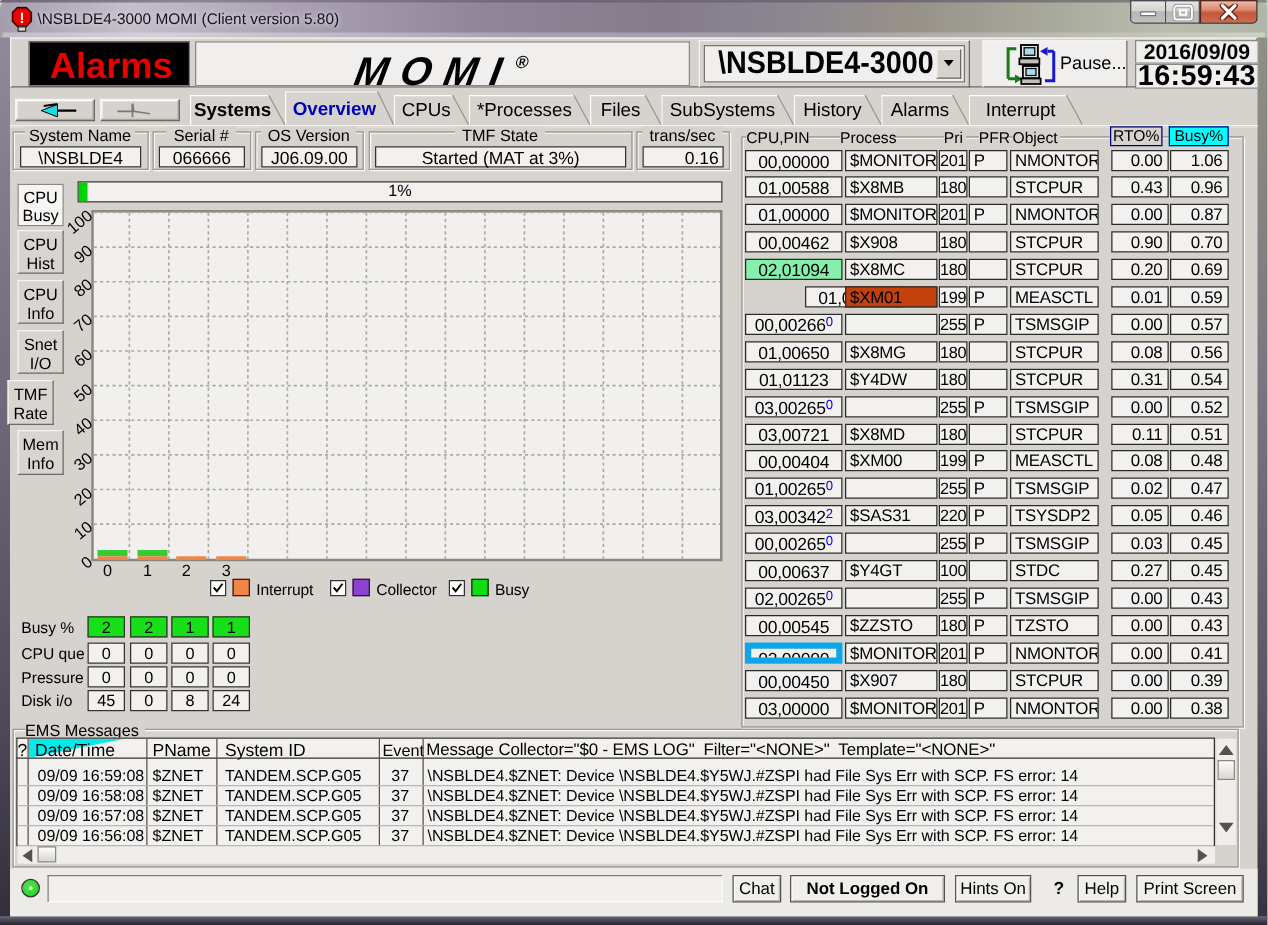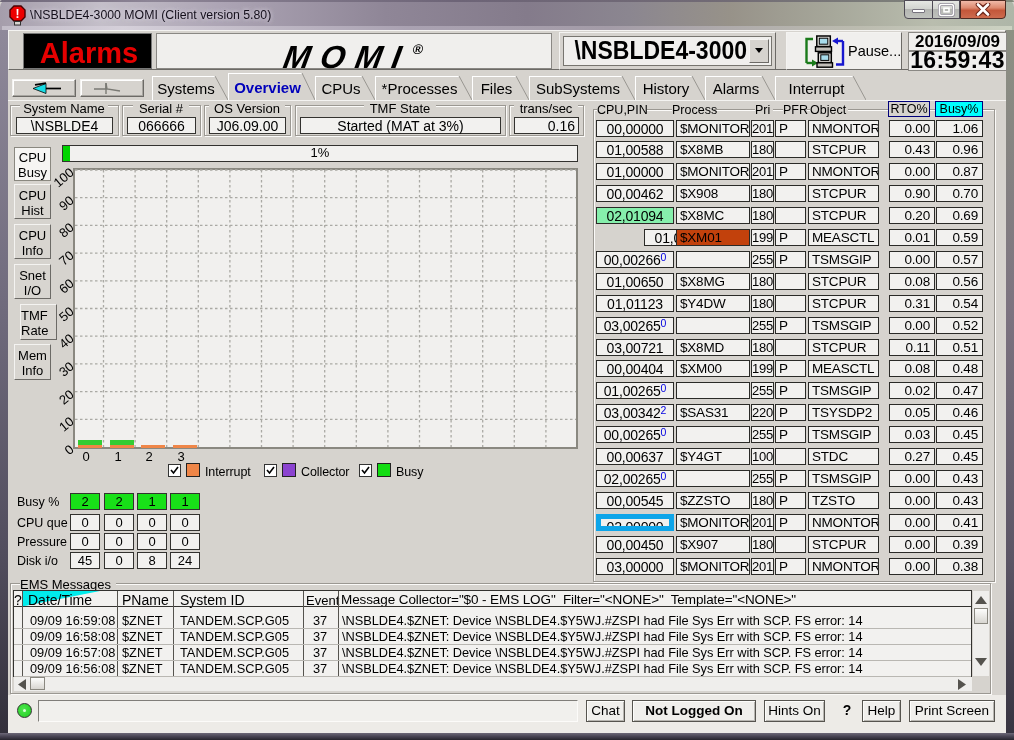--- a/index.html
+++ b/index.html
@@ -76,21 +76,21 @@
 </svg>
 <div class="abs raised" style="left:80px;top:79px;width:64px;height:18px;background:#d6d3ce;box-shadow:inset -1px -1px 0 #a8a6a1, inset 1px 1px 0 #fff;"></div>
 <svg class="abs" style="left:92px;top:82px;" width="40" height="12" viewBox="0 0 40 12">
 <path d="M 2 7 L 14 7 L 14 1 L 15 7 L 28 9" fill="none" stroke="#7a7a74" stroke-width="1.4"></path>
 <line x1="14" y1="1" x2="14" y2="12" stroke="#7a7a74" stroke-width="1.4"></line>
 </svg>
 <div class="abs" style="left:152px;top:76px;width:76px;height:24px;background:#d6d3ce;clip-path:polygon(0 0, 63px 0, 76px 100%, 0 100%);border-left:1px solid #fff;border-top:1px solid #fff;"></div>
 <svg class="abs" style="left:152px;top:76px" width="76" height="24">
     <line x1="63" y1="0" x2="76" y2="24" stroke="#989691" stroke-width="1"></line>
   </svg>
-<div class="abs" style="left:152px;top:76px;width:68px;height:24px;text-align:center;line-height:26px;font-size:15px;color:#000;font-weight:normal;">Systems</div>
+<div class="abs" style="left:152px;top:76px;width:68px;height:24px;text-align:center;line-height:26px;font-size:15px;color:#000;font-weight:bold;">Systems</div>
 <div class="abs" style="left:228px;top:73px;width:87px;height:27px;background:#d6d3ce;clip-path:polygon(0 0, 74px 0, 87px 100%, 0 100%);border-left:1px solid #fff;border-top:1px solid #fff;"></div>
 <svg class="abs" style="left:228px;top:73px" width="87" height="27">
     <line x1="74" y1="0" x2="87" y2="27" stroke="#989691" stroke-width="1"></line>
   </svg>
 <div class="abs" style="left:228px;top:73px;width:79px;height:27px;text-align:center;line-height:29px;font-size:15px;color:#0000bb;font-weight:bold;">Overview</div>
 <div class="abs" style="left:315px;top:76px;width:60px;height:24px;background:#d6d3ce;clip-path:polygon(0 0, 47px 0, 60px 100%, 0 100%);border-left:1px solid #fff;border-top:1px solid #fff;"></div>
 <svg class="abs" style="left:315px;top:76px" width="60" height="24">
     <line x1="47" y1="0" x2="60" y2="24" stroke="#989691" stroke-width="1"></line>
   </svg>
 <div class="abs" style="left:315px;top:76px;width:52px;height:24px;text-align:center;line-height:26px;font-size:15px;color:#000;font-weight:normal;">CPUs</div>
@@ -137,21 +137,21 @@
 <div class="abs etched" style="left:295px;top:105px;width:211px;height:31px;"></div>
 <div class="abs" style="left:364px;top:101px;width:72px;text-align:center;background:#d6d3ce;font-size:13px;">TMF State</div>
 <div class="abs box" style="left:300px;top:117px;width:201px;height:17px;font-size:14px;text-align:center;line-height:16px;">Started (MAT at 3%)</div>
 <div class="abs etched" style="left:509px;top:105px;width:75px;height:31px;"></div>
 <div class="abs" style="left:514px;top:101px;width:64px;text-align:center;background:#d6d3ce;font-size:13px;">trans/sec</div>
 <div class="abs box" style="left:514px;top:117px;width:65px;height:17px;font-size:14px;text-align:right;line-height:16px;padding-right:3px;">0.16</div>
 <div class="abs" style="left:14px;top:147px;width:37px;height:34px;background:#f6f5f3;border:1px solid #8a8880;text-align:center;font-size:13px;line-height:15px;padding-top:2px;">CPU<br>Busy</div>
 <div class="abs" style="left:14px;top:184px;width:37px;height:35px;background:#d8d5d0;border-top:1px solid #f4f3f1;border-left:1px solid #f4f3f1;border-right:1px solid #6c6a66;border-bottom:1px solid #6c6a66;text-align:center;font-size:13px;line-height:15px;padding-top:3px;">CPU<br>Hist</div>
 <div class="abs" style="left:14px;top:224px;width:37px;height:35px;background:#d8d5d0;border-top:1px solid #f4f3f1;border-left:1px solid #f4f3f1;border-right:1px solid #6c6a66;border-bottom:1px solid #6c6a66;text-align:center;font-size:13px;line-height:15px;padding-top:3px;">CPU<br>Info</div>
 <div class="abs" style="left:14px;top:264px;width:37px;height:35px;background:#d8d5d0;border-top:1px solid #f4f3f1;border-left:1px solid #f4f3f1;border-right:1px solid #6c6a66;border-bottom:1px solid #6c6a66;text-align:center;font-size:13px;line-height:15px;padding-top:3px;">Snet<br>I/O</div>
-<div class="abs" style="left:20px;top:304px;width:37px;height:36px;background:#d8d5d0;border-top:1px solid #f4f3f1;border-left:1px solid #f4f3f1;border-right:1px solid #6c6a66;border-bottom:1px solid #6c6a66;font-size:13px;line-height:15px;padding-top:3px;">TMF<br>Rate</div>
+<div class="abs" style="left:6px;top:304px;width:37px;height:36px;background:#d8d5d0;border-top:1px solid #f4f3f1;border-left:1px solid #f4f3f1;border-right:1px solid #6c6a66;border-bottom:1px solid #6c6a66;text-align:center;font-size:13px;line-height:15px;padding-top:3px;">TMF<br>Rate</div>
 <div class="abs" style="left:14px;top:344px;width:37px;height:36px;background:#d8d5d0;border-top:1px solid #f4f3f1;border-left:1px solid #f4f3f1;border-right:1px solid #6c6a66;border-bottom:1px solid #6c6a66;text-align:center;font-size:13px;line-height:15px;padding-top:3px;">Mem<br>Info</div>
 <div class="abs" style="left:62px;top:145px;width:516px;height:17px;border:1px solid #33322f;background:#f2f1ef;"></div>
 <div class="abs" style="left:63px;top:146px;width:7px;height:15px;background:#00d400;"></div>
 <div class="abs" style="left:62px;top:145px;width:516px;height:17px;text-align:center;font-size:13px;line-height:16px;">1%</div>
 <svg class="abs" style="left:55px;top:160px" width="530" height="302" viewBox="0 0 530 302">
 <rect x="19" y="9" width="503" height="279" fill="#f1f0ee" stroke="#8a8880" stroke-width="2"></rect>
 <line x1="20" y1="10.0" x2="521" y2="10.0" stroke="#aaa9a4" stroke-width="1.3" stroke-dasharray="2.5,2.5"></line>
 <line x1="20" y1="37.7" x2="521" y2="37.7" stroke="#aaa9a4" stroke-width="1.3" stroke-dasharray="2.5,2.5"></line>
 <line x1="20" y1="65.4" x2="521" y2="65.4" stroke="#aaa9a4" stroke-width="1.3" stroke-dasharray="2.5,2.5"></line>
 <line x1="20" y1="93.1" x2="521" y2="93.1" stroke="#aaa9a4" stroke-width="1.3" stroke-dasharray="2.5,2.5"></line>

